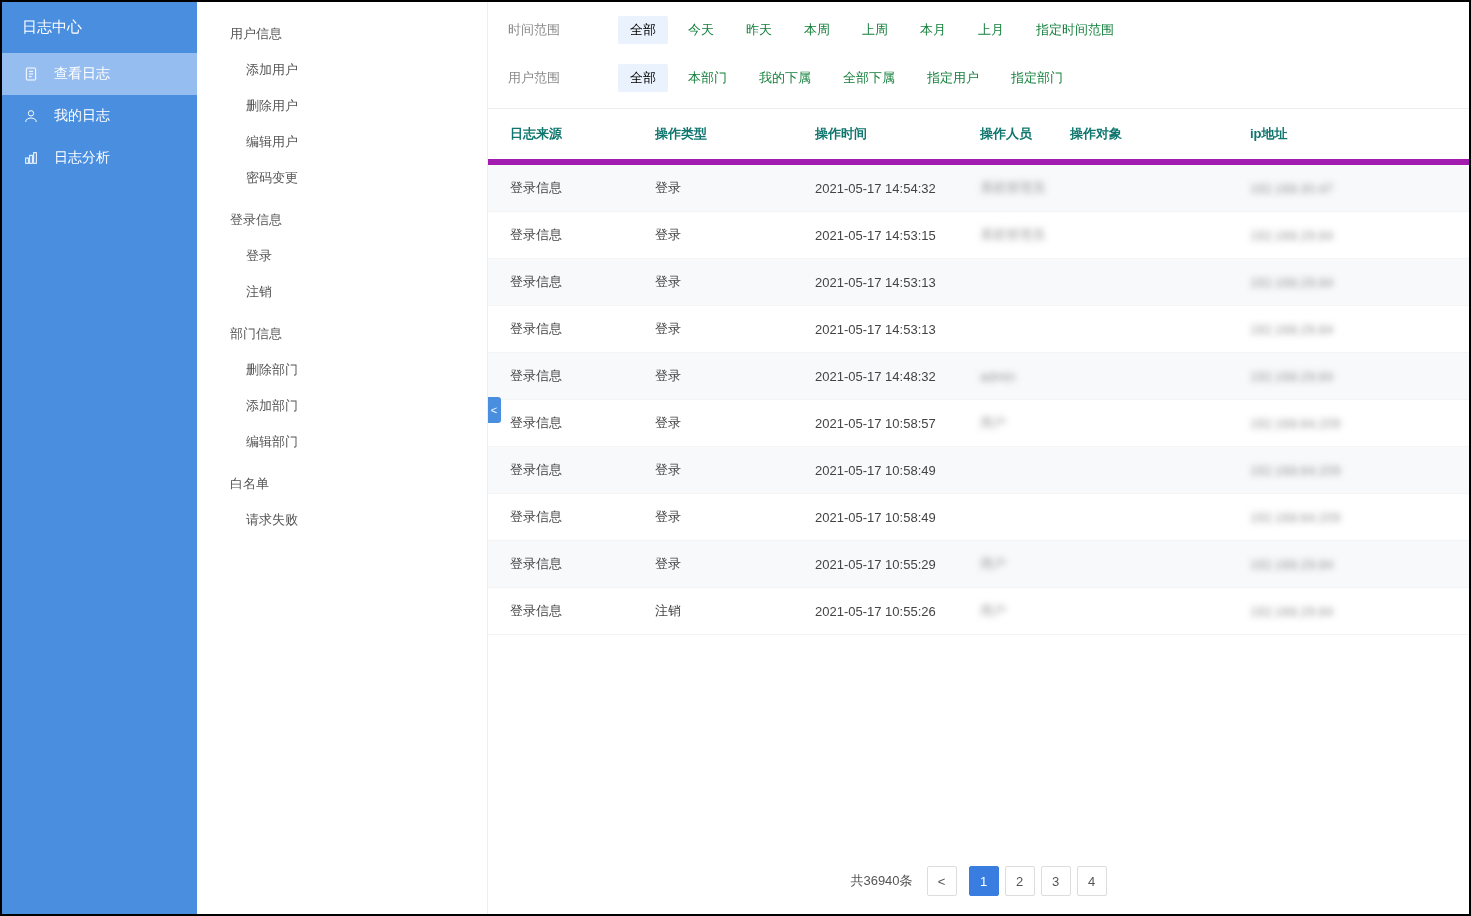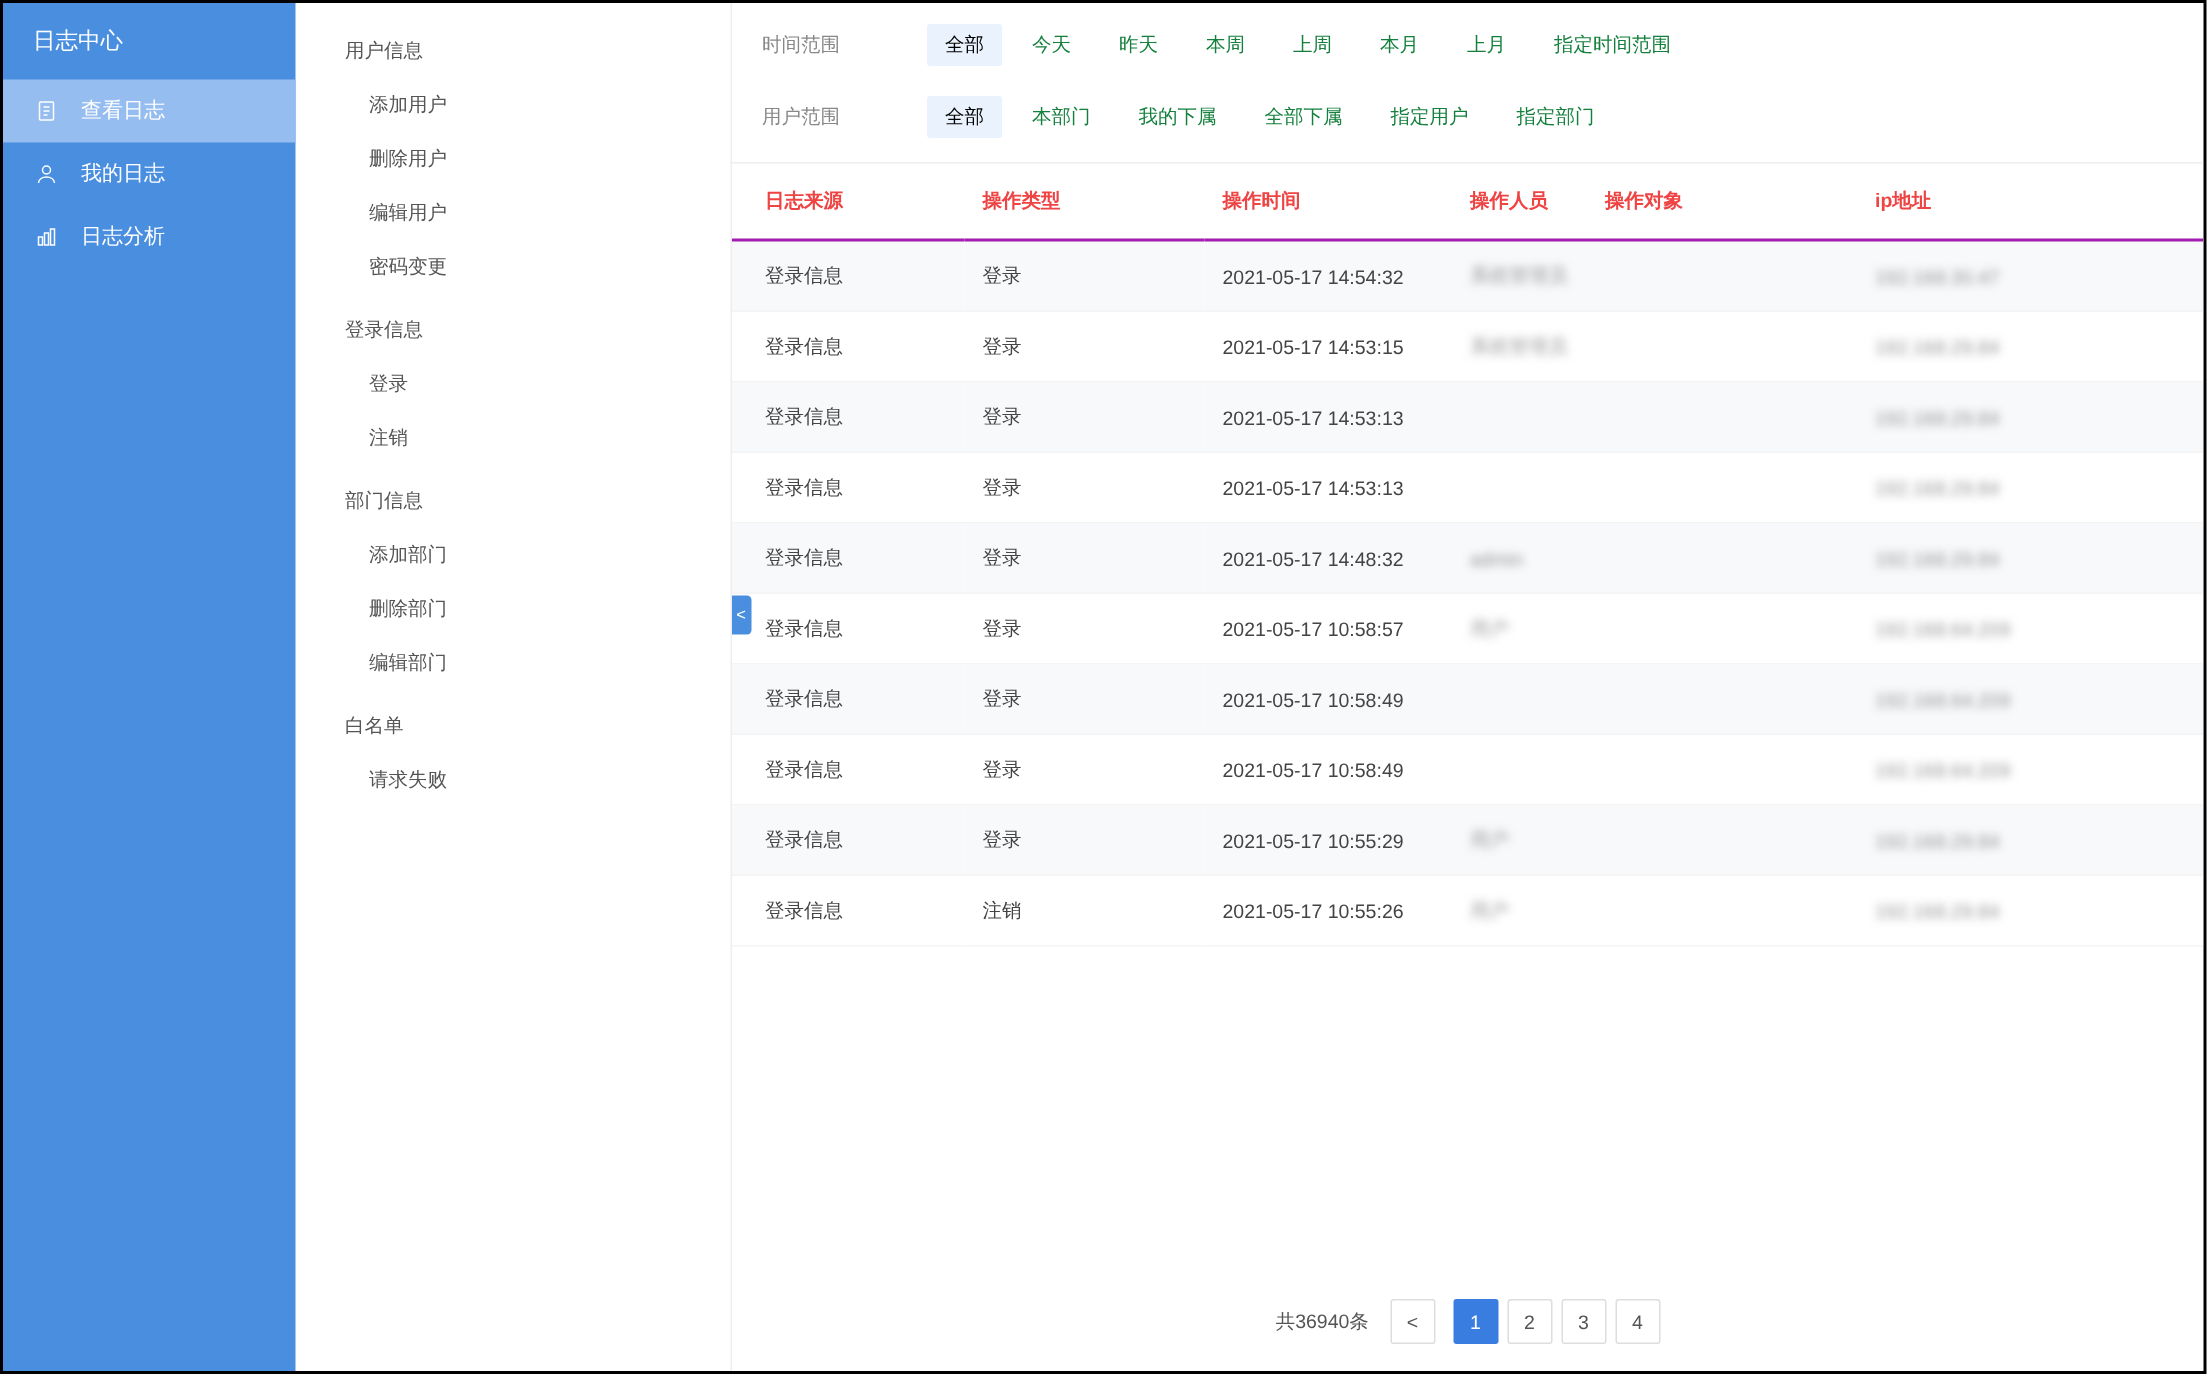--- a/index.html
+++ b/index.html
@@ -39,21 +39,21 @@
     .filters { padding: 4px 0 6px 0; border-bottom: 1px solid #eee; }
     .filter-row { display: flex; align-items: center; padding: 10px 20px; }
     .filter-label { width: 110px; color: #888; font-size: 13px; }
     .filter-options { display: flex; gap: 0; }
     .filter-opt { padding: 5px 12px; margin-right: 8px; font-size: 13px; color: #15803d; cursor: pointer; border-radius: 2px; }
     .filter-opt.active { color: #000000; background: #eaf2fd; }
     
     
     .table-wrap { flex: 1; overflow: auto; }
     table { width: 100%; border-collapse: collapse; }
-    thead th { text-align: left; padding: 16px 12px; font-size: 13px; font-weight: 600; color: #ef4444; border-bottom: 2px solid #a21caf; }
+    thead th { text-align: left; padding: 16px 12px; font-size: 13px; font-weight: 600; color: #0f766e; border-bottom: 6px solid #a21caf; }
     tbody td { padding: 14px 12px; font-size: 13px; color: #444; border-bottom: 1px solid #f4f4f4; }
     tbody tr:nth-child(odd) { background: #f7f9fb; }
     tbody tr:nth-child(even) { background: #fff; }
     th:first-child, td:first-child { padding-left: 22px; }
     .blur { color: transparent; text-shadow: 0 0 6px rgba(80,80,80,0.6); user-select: none; }
     
     
     .pagination { display: flex; justify-content: center; align-items: center; padding: 18px 24px; gap: 6px; }
     .page-total { margin-right: 8px; color: #555; font-size: 13px; }
     .page-btn { min-width: 30px; height: 30px; border: 1px solid #ddd; background: #fff; display: inline-flex; align-items: center; justify-content: center; cursor: pointer; font-size: 13px; color: #555; border-radius: 2px; }
@@ -122,22 +122,22 @@
             <div class="tree-child">编辑用户</div>
             <div class="tree-child">密码变更</div>
           </div>
           <div class="tree-group">
             <div class="tree-group-title">登录信息</div>
             <div class="tree-child">登录</div>
             <div class="tree-child">注销</div>
           </div>
           <div class="tree-group">
             <div class="tree-group-title">部门信息</div>
+            <div class="tree-child">删除部门</div>
             <div class="tree-child">添加部门</div>
-            <div class="tree-child">删除部门</div>
             <div class="tree-child">编辑部门</div>
           </div>
           <div class="tree-group">
             <div class="tree-group-title">白名单</div>
             <div class="tree-child">请求失败</div>
           </div>
         </div>
 
       <div class="content">
         <div class="collapse-handle">&lt;</div>

